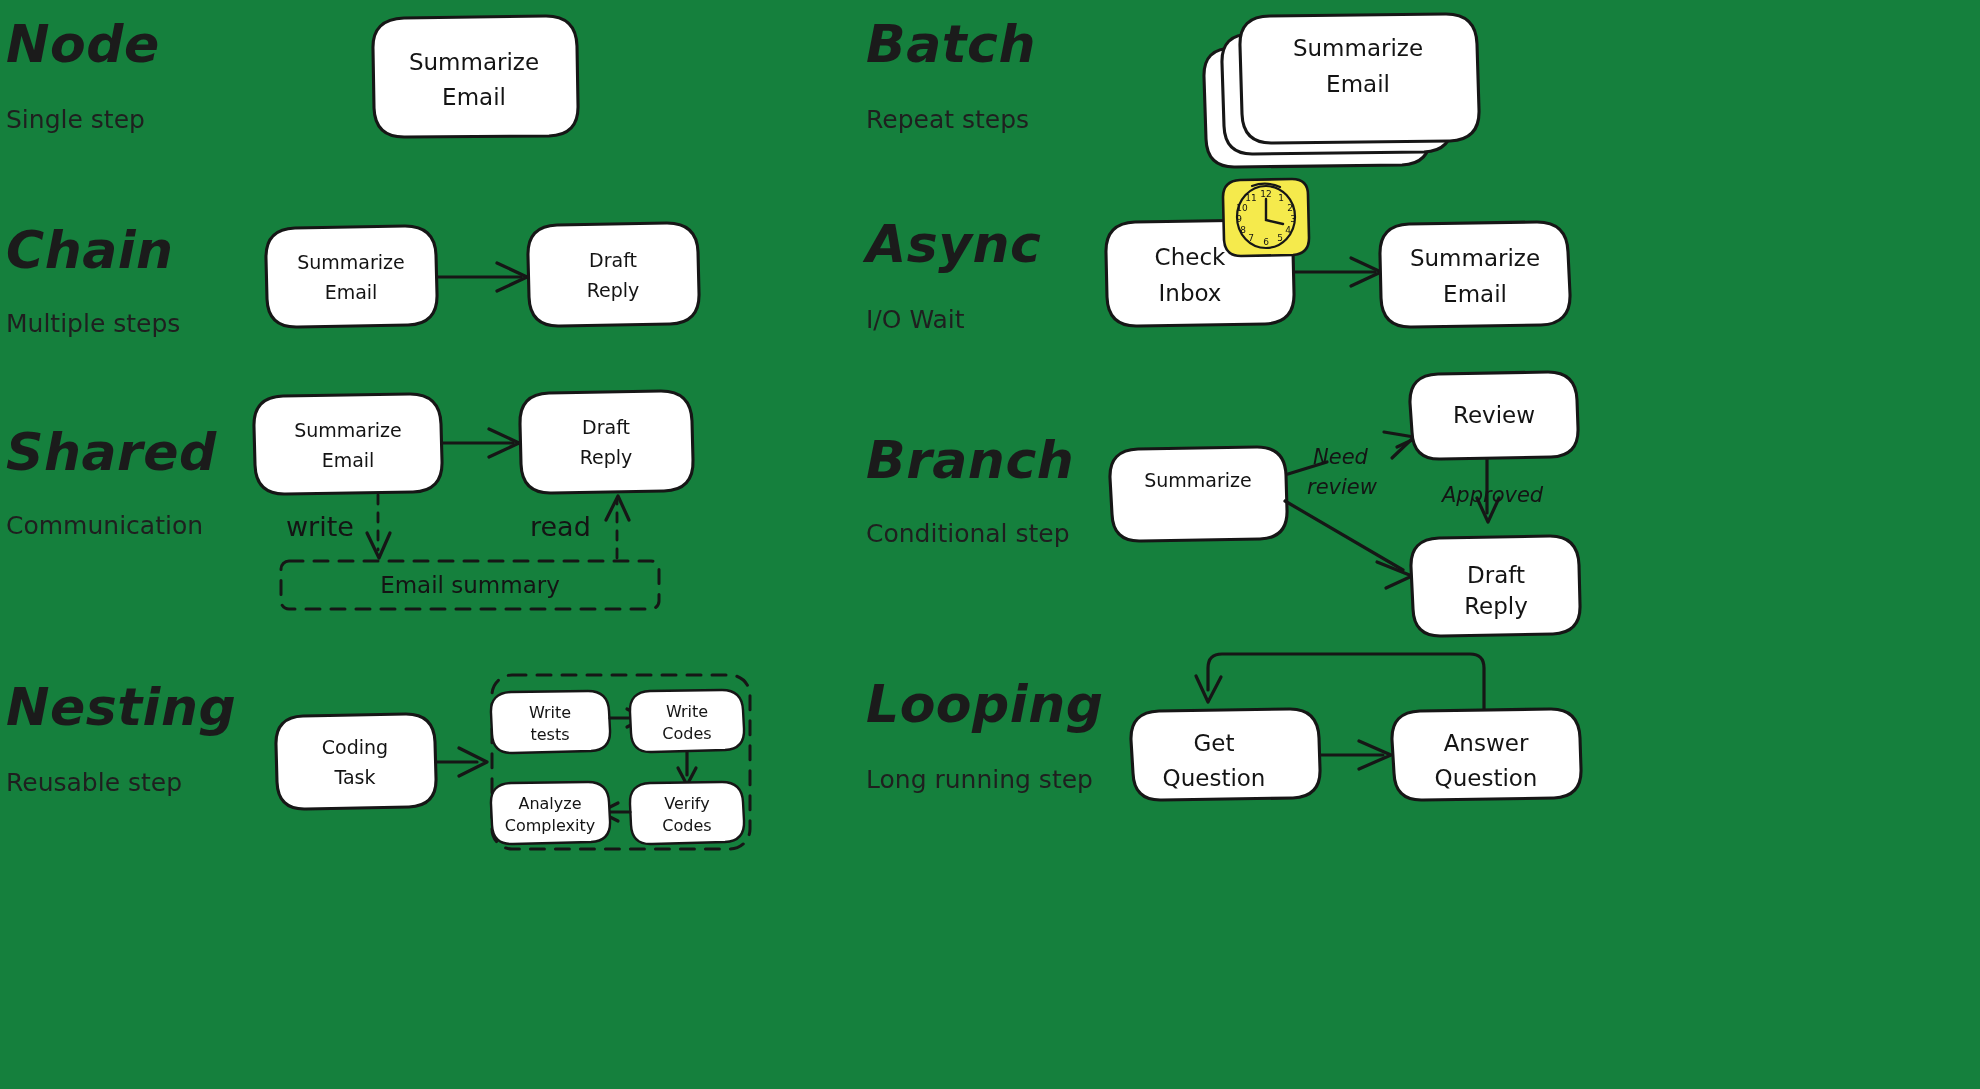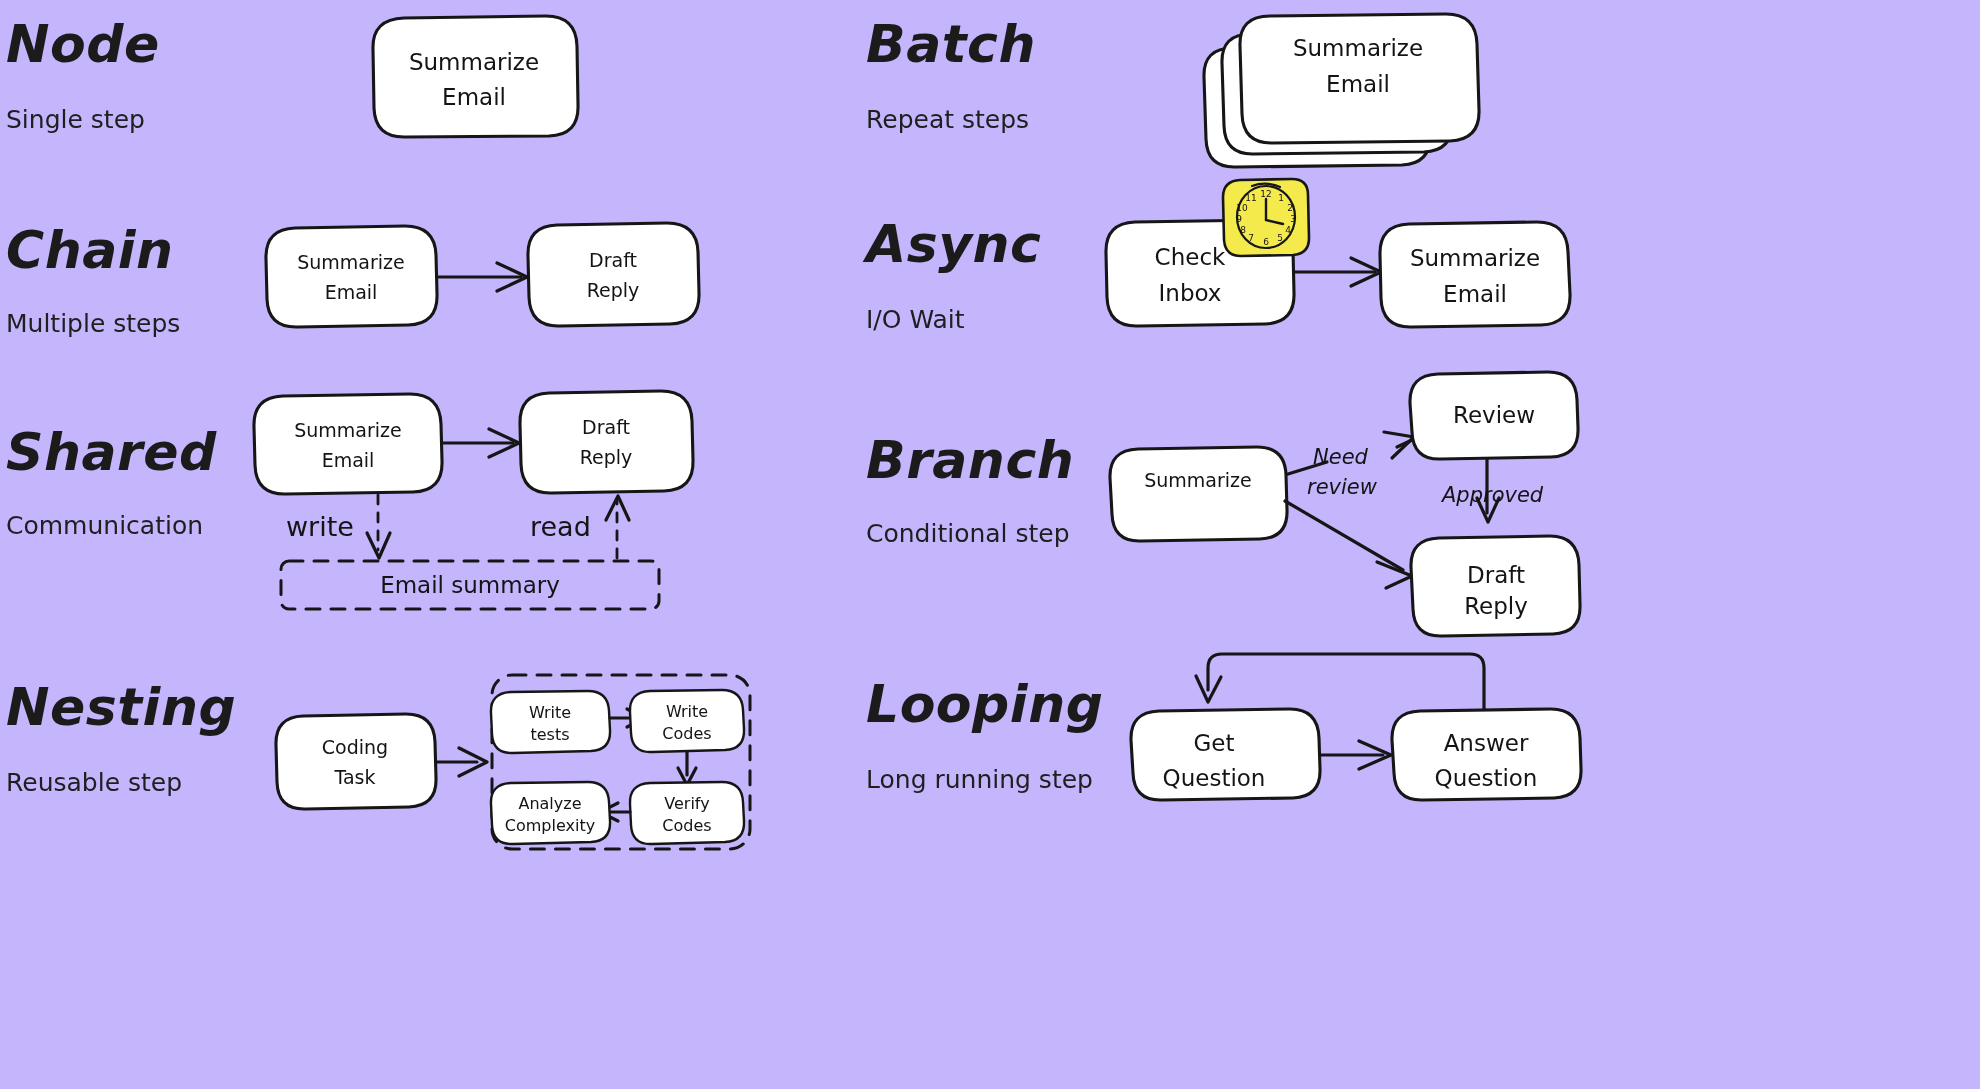--- a/index.html
+++ b/index.html
@@ -6,21 +6,21 @@
   html, body {
     margin: 0; padding: 0;
     background: #ffffff;
     width: 1980px; height: 1089px;
     overflow: hidden;
     font-family: "DejaVu Sans", sans-serif;
   }
   #board {
     position: relative;
     width: 1980px; height: 1089px;
-    background: #c4b5fd;
+    background: #15803d;
   }
   svg.layer {
     position: absolute; top: 0; left: 0;
     width: 1980px; height: 1089px;
     overflow: visible;
   }
   .ttl {
     font-family: "DejaVu Sans", sans-serif;
     font-weight: 700;
     font-style: italic;

